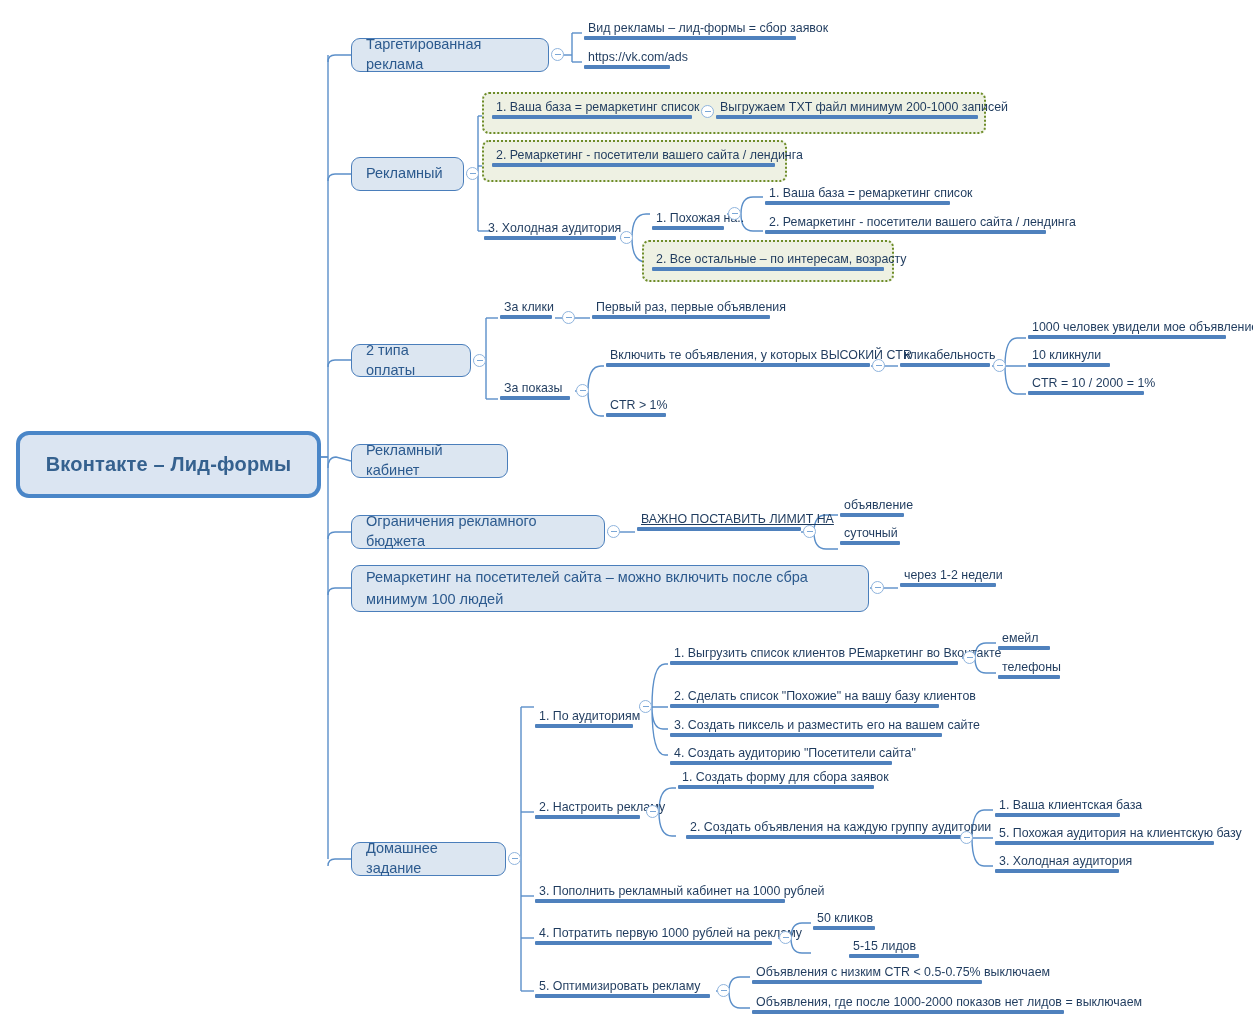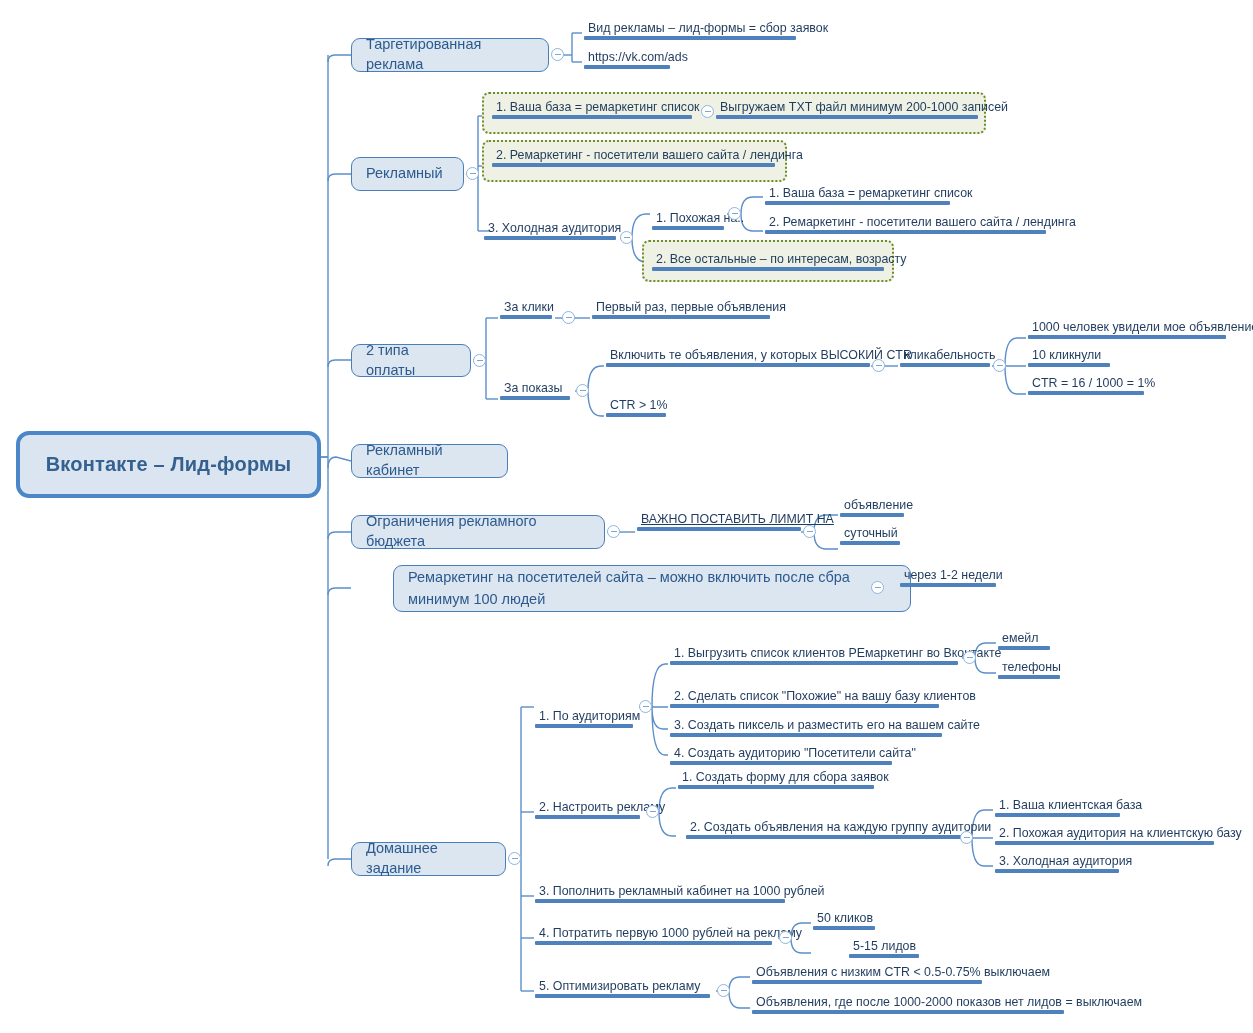--- a/index.html
+++ b/index.html
@@ -278,21 +278,21 @@
 
   <div class="leaf" style="left:1028px;top:320px;width:198px;">
     <span class="txt">1000 человек увидели мое объявление</span>
     <span class="bar"></span>
   </div>
   <div class="leaf" style="left:1028px;top:348px;width:82px;">
     <span class="txt">10 кликнули</span>
     <span class="bar"></span>
   </div>
   <div class="leaf" style="left:1028px;top:376px;width:116px;">
-    <span class="txt">CTR = 16 / 1000 = 1%</span>
+    <span class="txt">CTR = 10 / 2000 = 1%</span>
     <span class="bar"></span>
   </div>
 
   <div class="leaf" style="left:606px;top:398px;width:60px;">
     <span class="txt">CTR &gt; 1%</span>
     <span class="bar"></span>
   </div>
 
   <div class="box" style="left:351px;top:444px;width:157px;height:34px;">
     <span>Рекламный кабинет</span>
@@ -311,21 +311,21 @@
 
   <div class="leaf" style="left:840px;top:498px;width:64px;">
     <span class="txt">объявление</span>
     <span class="bar"></span>
   </div>
   <div class="leaf" style="left:840px;top:526px;width:60px;">
     <span class="txt">суточный</span>
     <span class="bar"></span>
   </div>
 
-  <div class="box" style="left:351px;top:565px;width:518px;height:47px;line-height:1.45;margin-left:42px;">
+  <div class="box" style="left:351px;top:565px;width:518px;height:47px;line-height:1.45;">
     <span>Ремаркетинг на посетителей сайта – можно включить после сбра минимум 100 людей</span>
   </div>
   <div class="toggle z" style="left:871px;top:581px;"></div>
 
   <div class="leaf" style="left:900px;top:568px;width:96px;">
     <span class="txt small">через 1-2 недели</span>
     <span class="bar"></span>
   </div>
 
   <div class="box" style="left:351px;top:842px;width:155px;height:34px;">
@@ -381,21 +381,21 @@
     <span class="txt small">2. Создать объявления на каждую группу аудитории</span>
     <span class="bar"></span>
   </div>
   <div class="toggle z" style="left:960px;top:831px;"></div>
 
   <div class="leaf" style="left:995px;top:798px;width:125px;">
     <span class="txt small">1. Ваша клиентская база</span>
     <span class="bar"></span>
   </div>
   <div class="leaf" style="left:995px;top:826px;width:219px;">
-    <span class="txt small">2. Похожая аудитория на клиентскую базу</span>
+    <span class="txt small">5. Похожая аудитория на клиентскую базу</span>
     <span class="bar"></span>
   </div>
   <div class="leaf" style="left:995px;top:854px;width:124px;">
     <span class="txt small">3. Холодная аудитория</span>
     <span class="bar"></span>
   </div>
 
   <div class="leaf" style="left:535px;top:884px;width:250px;">
     <span class="txt small">3. Пополнить рекламный кабинет на 1000 рублей</span>
     <span class="bar"></span>

